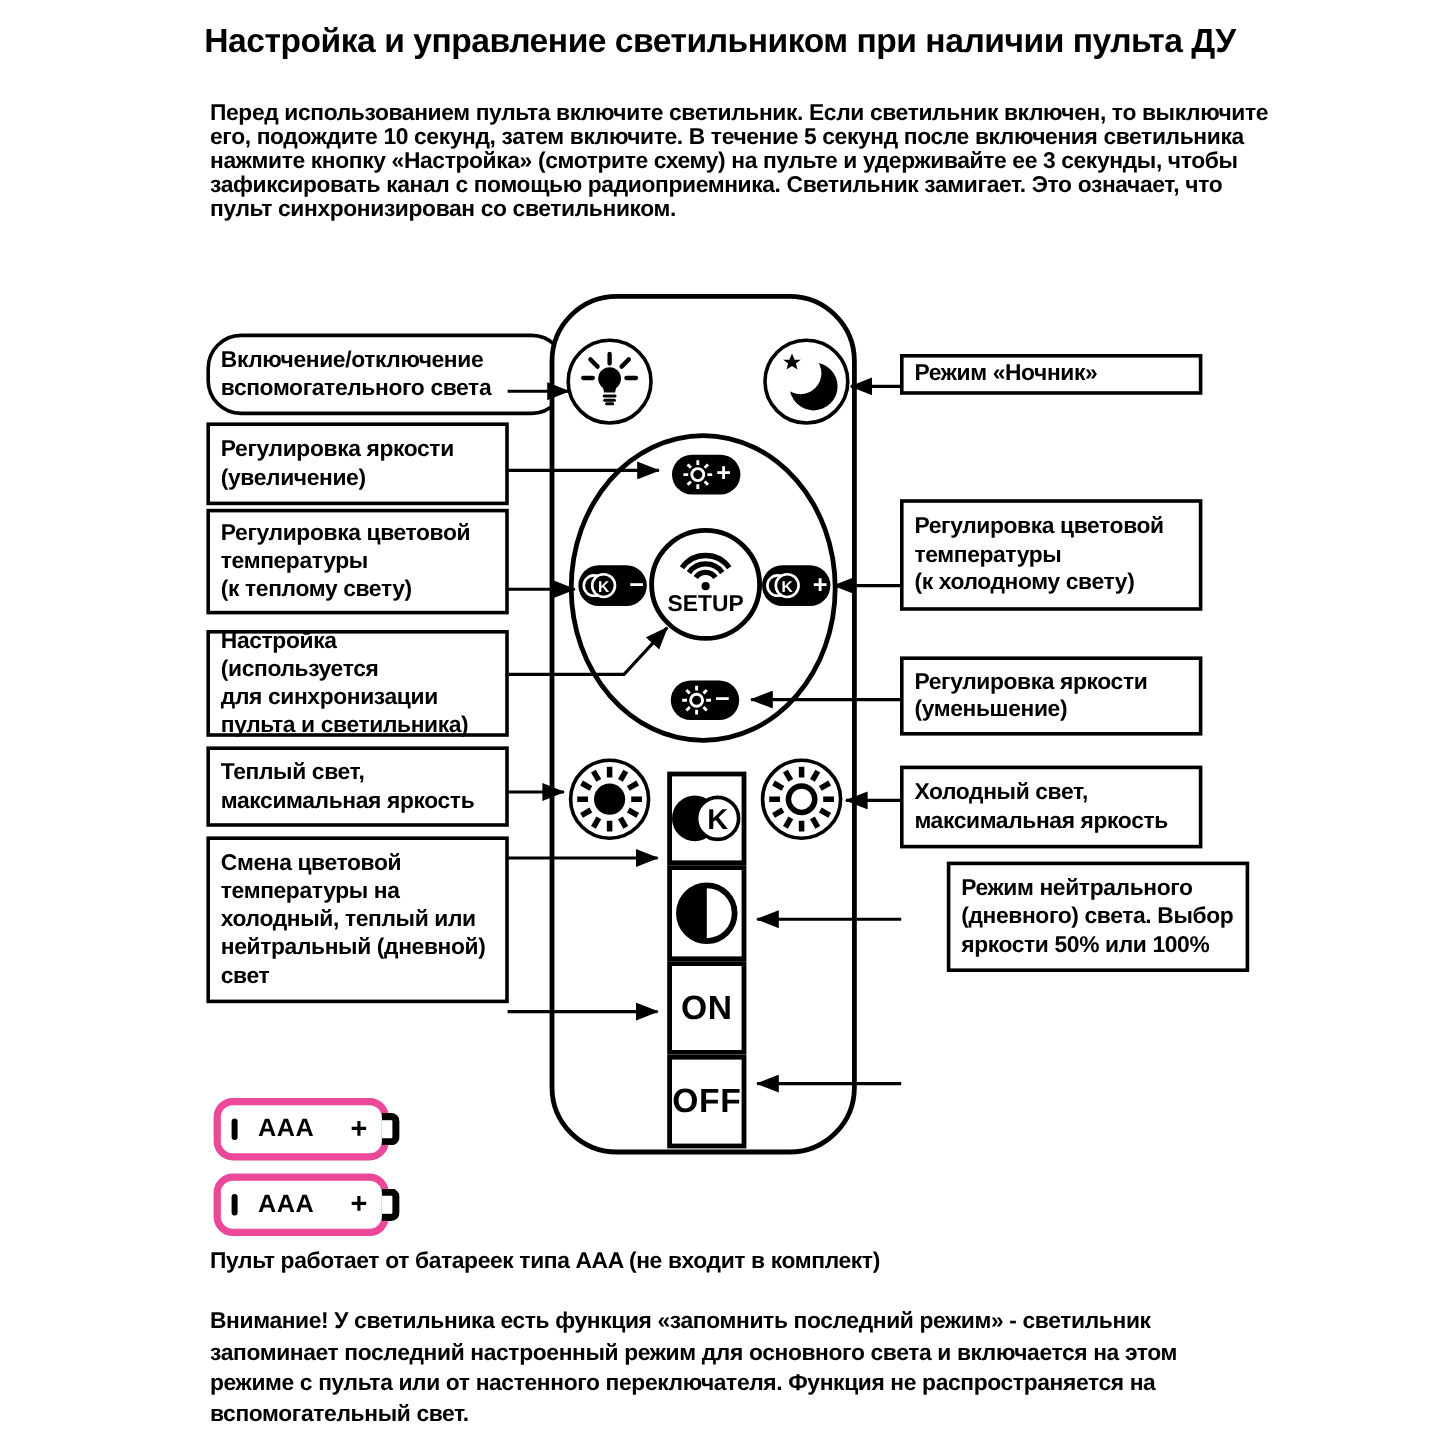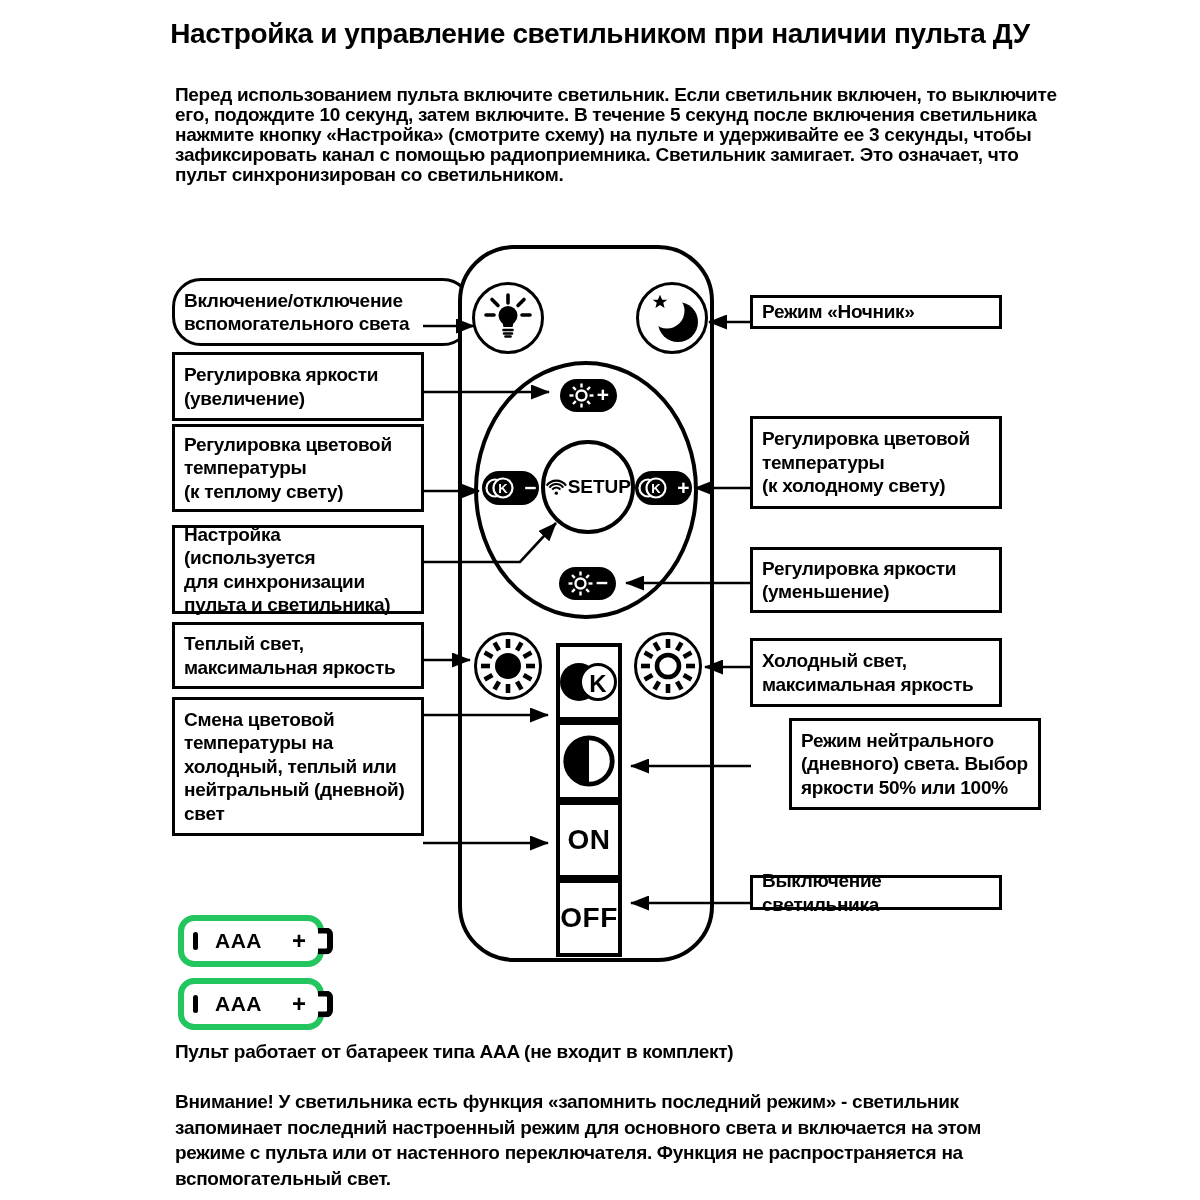--- a/index.html
+++ b/index.html
@@ -32,37 +32,37 @@
   .circle-btn{
     border:3px solid #000;border-radius:50%;background:#fff;box-sizing:border-box;
     display:flex;align-items:center;justify-content:center;
   }
   .dial{
     left:474px;top:361px;width:224px;height:258px;border:4px solid #000;border-radius:50%;
     background:#fff;box-sizing:border-box;
   }
   .setup-btn{
     left:541px;top:440px;width:94px;height:94px;border:4px solid #000;border-radius:50%;
-    background:#fff;box-sizing:border-box;display:flex;flex-direction:row;
+    background:#fff;box-sizing:border-box;display:flex;flex-direction:column;
     align-items:center;justify-content:center;
   }
   .setup-lbl{font-size:19px;letter-spacing:0px;margin-top:0px;}
   .pill{
     background:#000;border-radius:17px;color:#fff;display:flex;align-items:center;
     justify-content:center;box-sizing:border-box;gap:2px;
   }
   .pill .sign{font-size:21px;line-height:1;transform:translateY(-1px);}
   .col-cell{
     border:4px solid #000;background:#fff;box-sizing:border-box;
     display:flex;align-items:center;justify-content:center;
   }
   .onoff{font-size:28px;letter-spacing:0.5px;}
   
   .battery{
-    width:146px;height:52px;border:6px solid #22c55e;border-radius:16px;background:#fff;
+    width:146px;height:52px;border:6px solid #ec4899;border-radius:16px;background:#fff;
     box-sizing:border-box;display:flex;align-items:center;
   }
   .battery .term{width:5px;height:18px;background:#000;border-radius:3px;margin-left:9px;}
   .battery .aaa{font-size:21px;margin-left:17px;letter-spacing:0.5px;}
   .battery .plus{font-size:24px;margin-left:auto;margin-right:12px;}
   .battery .nub{
     position:absolute;right:-15px;top:50%;transform:translateY(-50%);
     width:15px;height:27px;border:6px solid #000;border-left:none;
     border-radius:0 7px 7px 0;background:#fff;box-sizing:border-box;
   }
@@ -124,23 +124,20 @@
 (уменьшение)</span>
     </div>
   <div class="abs callout" style="left:750px;top:638px;width:252px;height:69px;">
       <span class="lbl">Холодный свет,
 максимальная яркость</span>
     </div>
   <div class="abs callout" style="left:750px;top:718px;width:252px;height:92px;margin-left:39px;">
       <span class="lbl">Режим нейтрального
 (дневного) света. Выбор
 яркости 50% или 100%</span>
-    </div>
-  <div class="abs callout" style="left:750px;top:875px;width:252px;height:35px;">
-      <span class="lbl">Выключение светильника</span>
     </div>
 
   <div class="abs remote"></div>
 
   <div class="abs circle-btn" style="left:472px;top:282px;width:72px;height:72px;">
     <svg width="58" height="58" viewBox="-29 -29 58 58">
       <g stroke="#000" stroke-width="3.6" stroke-linecap="round">
         <line x1="0" y1="-15" x2="0" y2="-23"></line>
         <line x1="-14" y1="-3" x2="-22" y2="-3"></line>
         <line x1="14" y1="-3" x2="22" y2="-3"></line>

